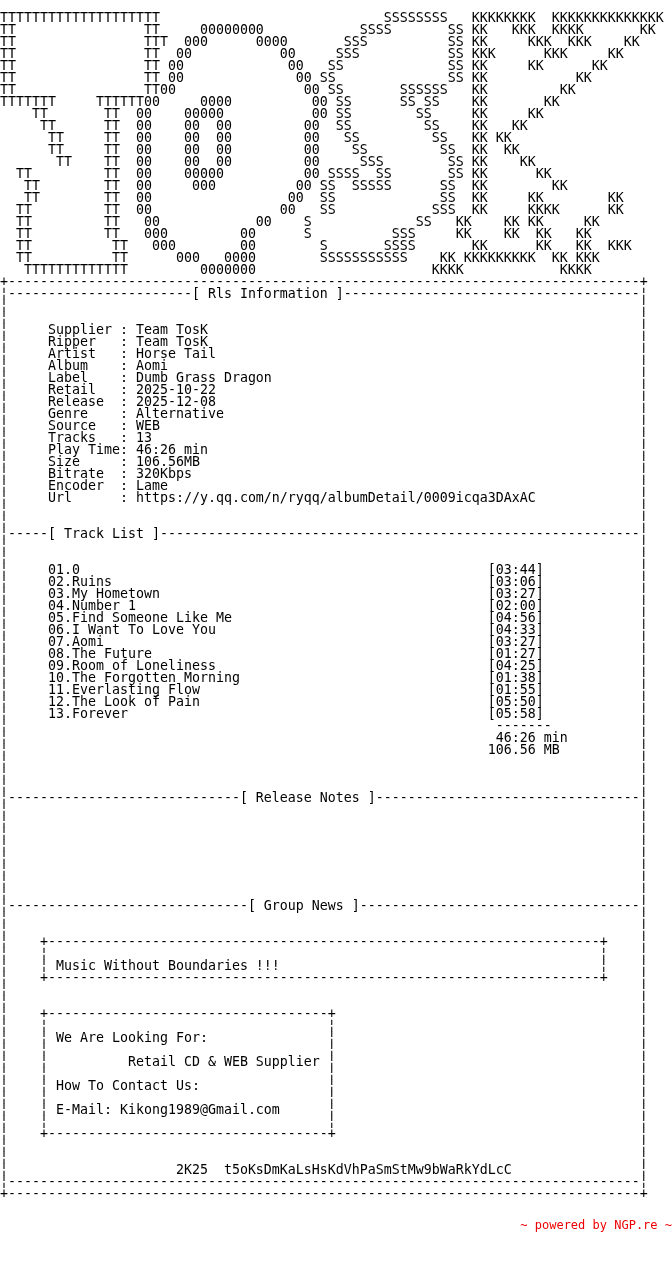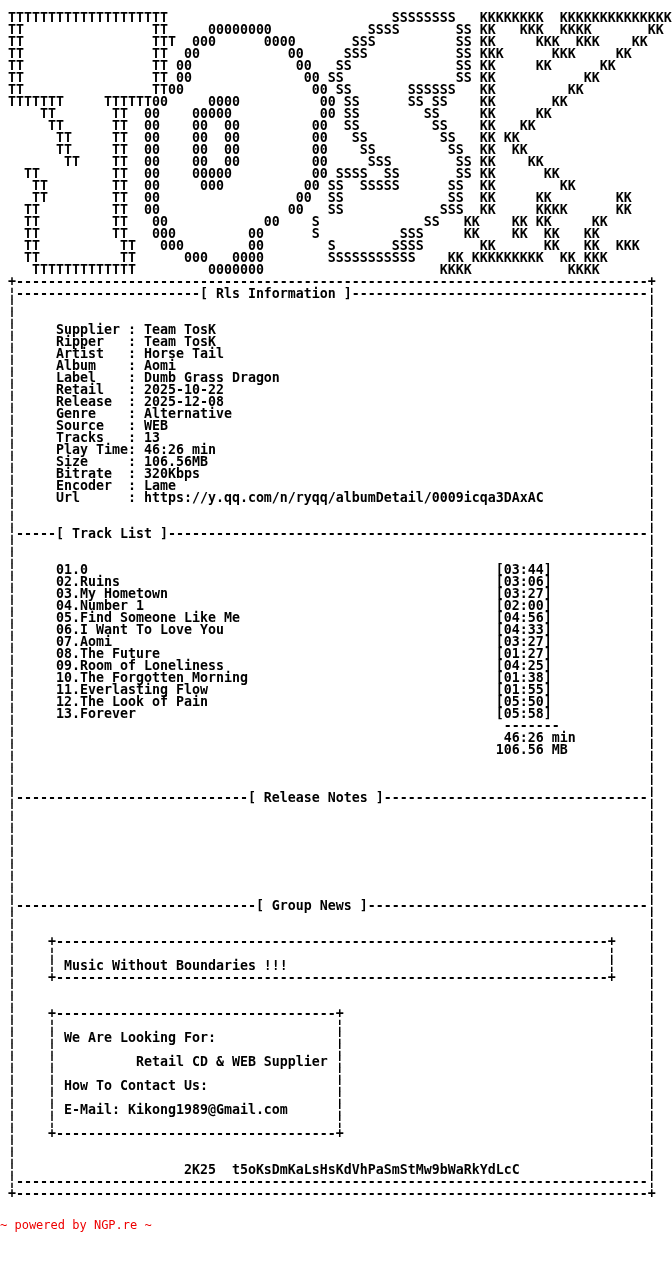--- a/index.html
+++ b/index.html
@@ -8,36 +8,36 @@
     background: #ffffff;
   }
   body {
     width: 672px;
     height: 1272px;
     overflow: hidden;
     position: relative;
   }
   pre.nfo {
     margin: 0;
-    padding: 0 0 0 8px;
+    padding: 0 0 0 0;
     font-family: "DejaVu Sans Mono", monospace;
-    font-weight: bold;
+    font-weight: normal;
     font-size: 13.29px;
     line-height: 12px;
     letter-spacing: 0;
     white-space: pre;
     color: #000000;
   }
   pre.nfo.logo {
     padding-top: 12px;
   }
   .watermark {
     margin-top: 14px;
     width: 672px;
-    text-align: left;
+    text-align: right;
     font-family: "DejaVu Sans Mono", monospace;
     font-weight: normal;
     font-size: 12px;
     line-height: 22px;
     color: #ee0000;
   }
 </style>
 </head>
 <body>
 

